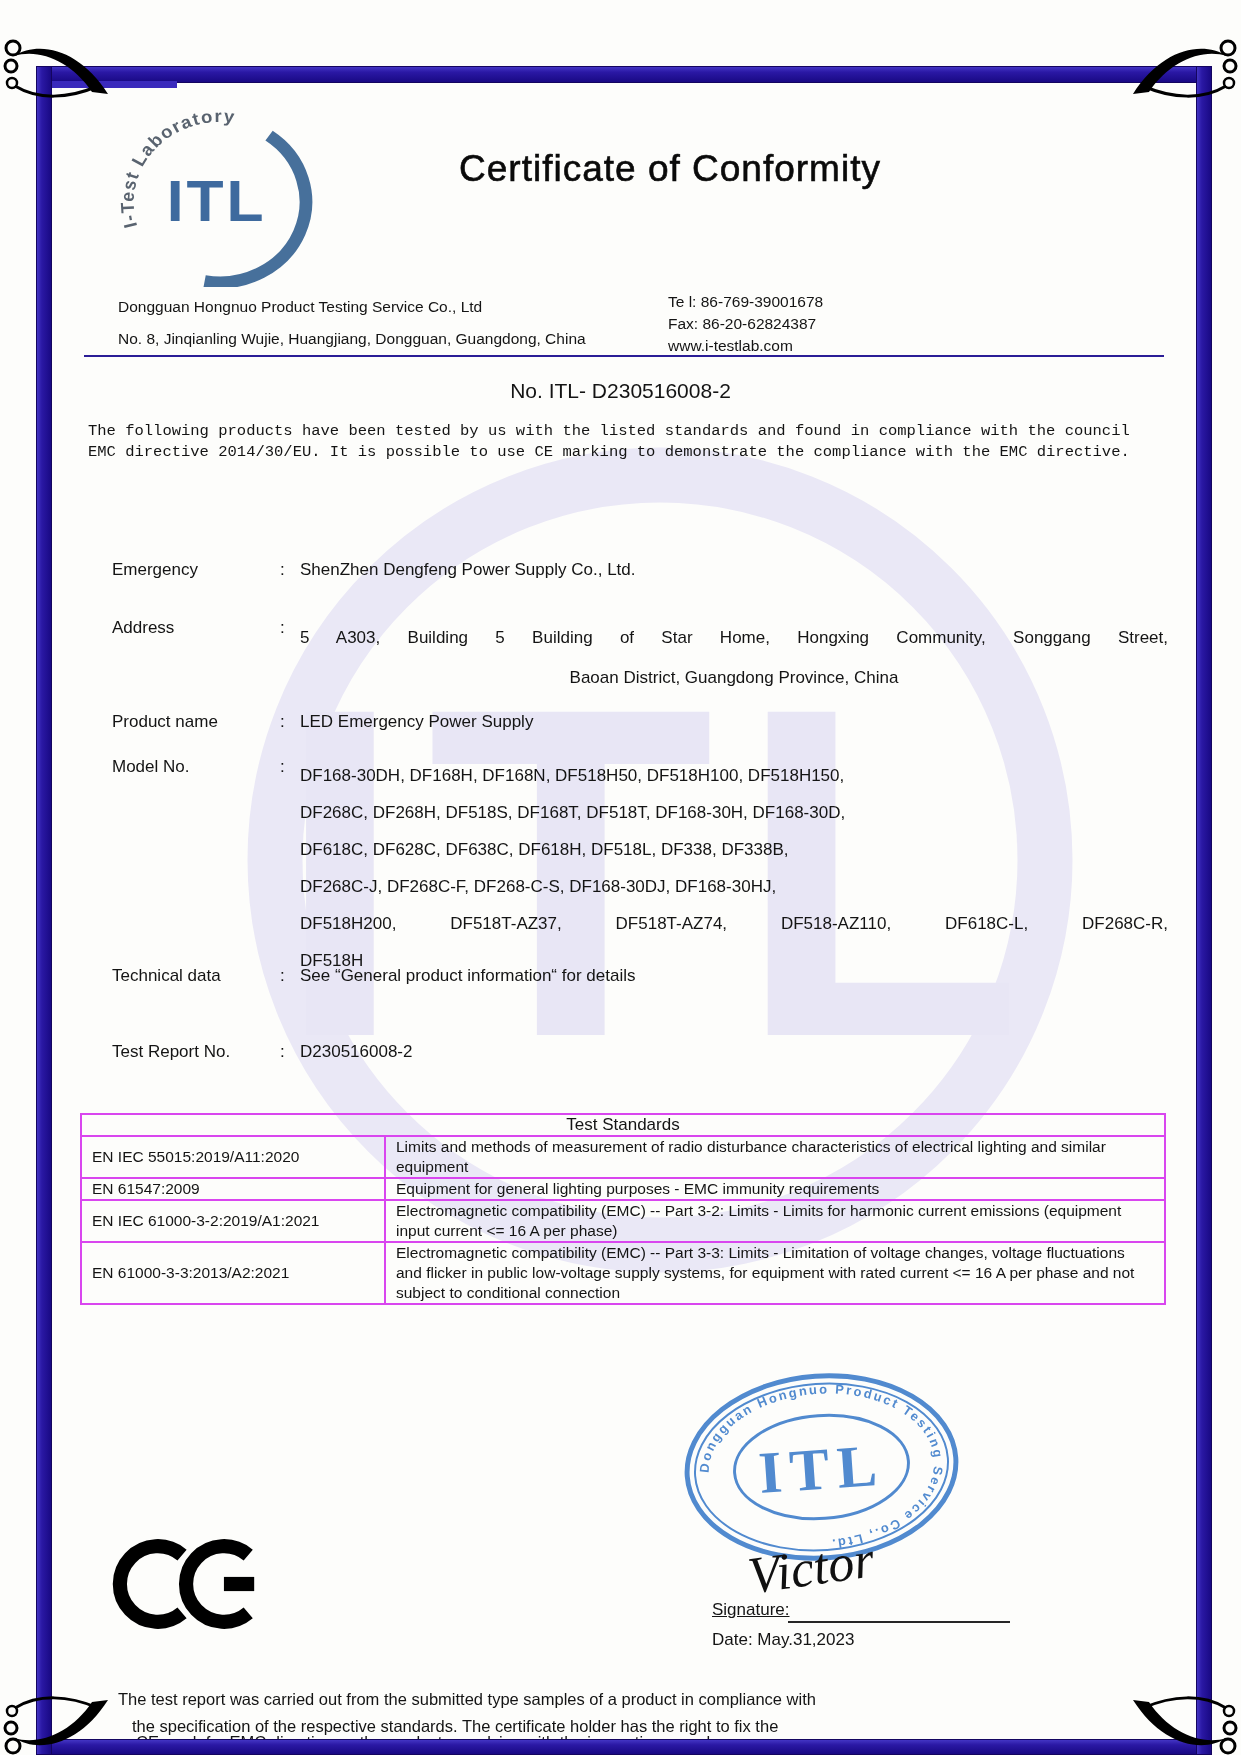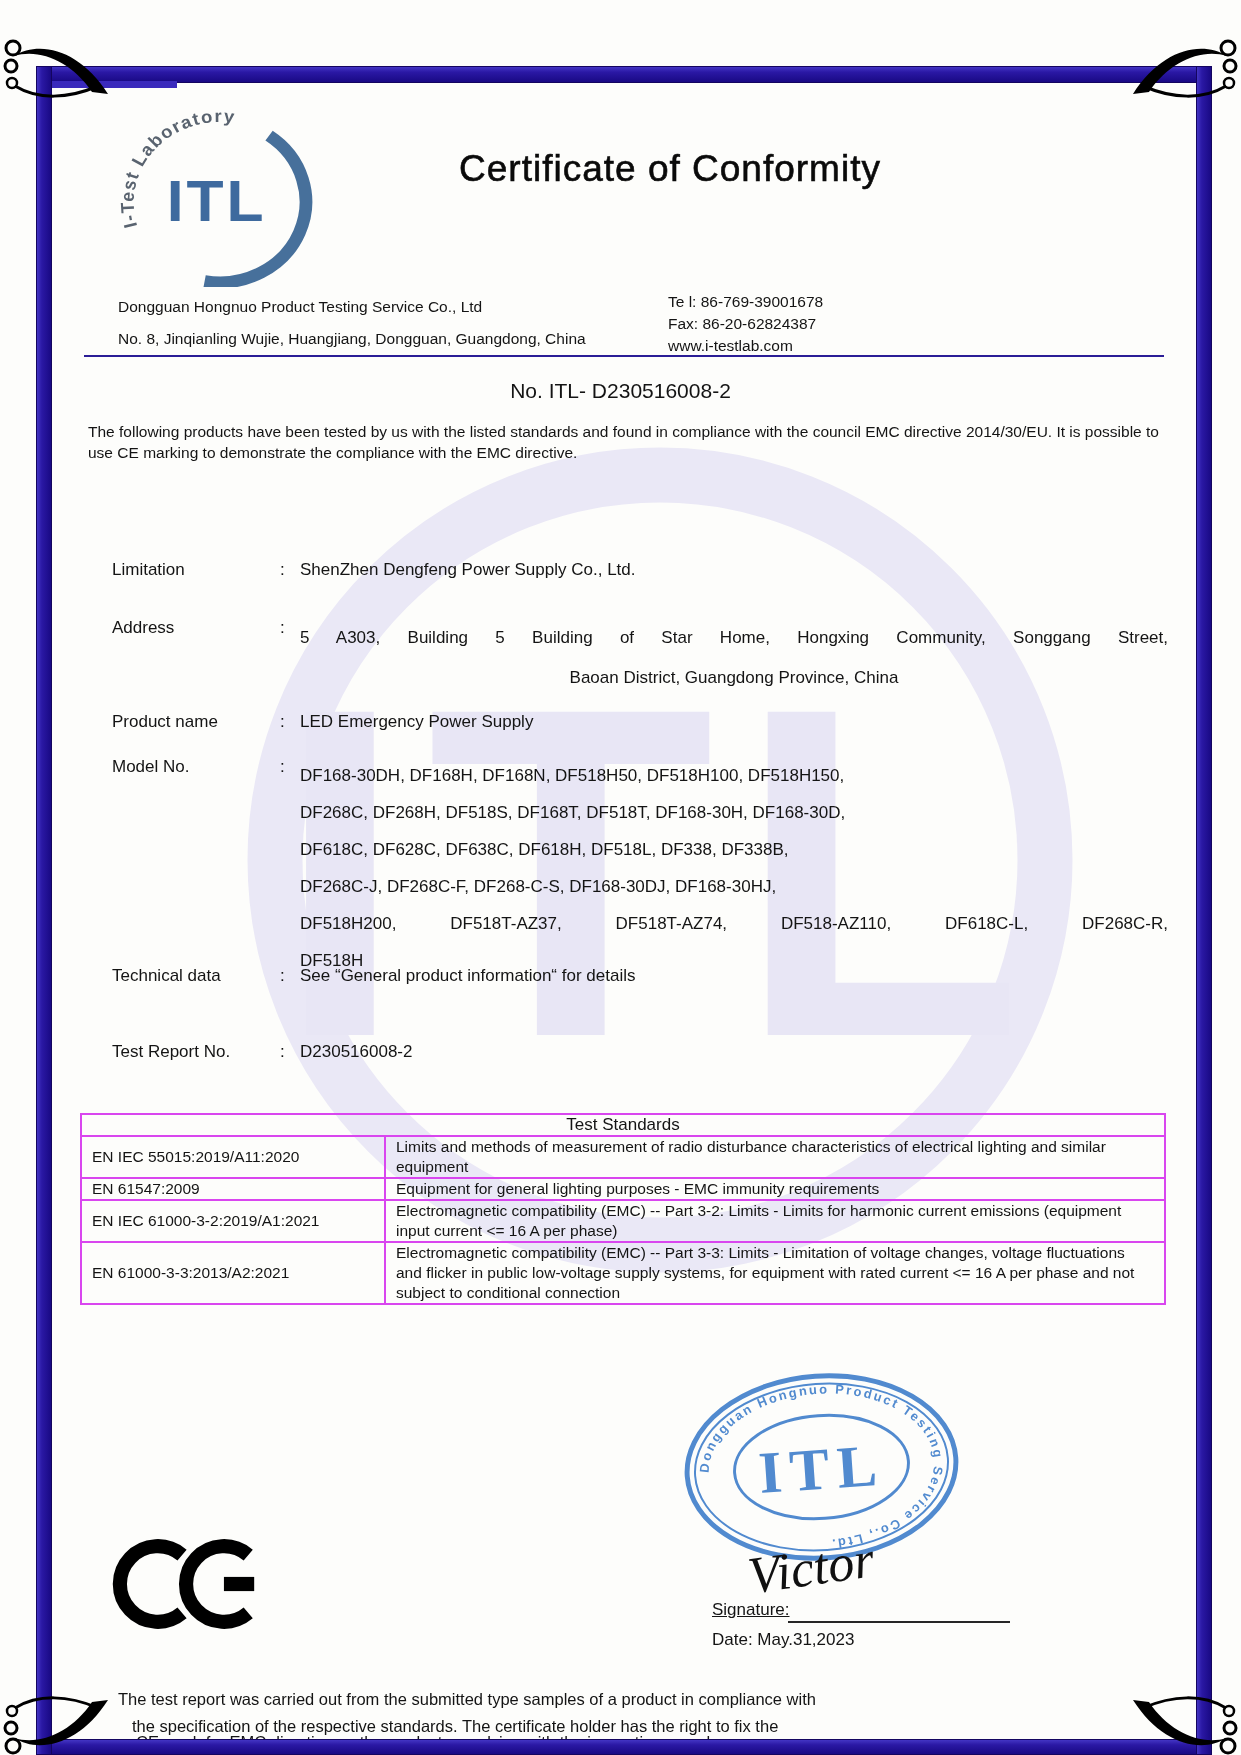--- a/index.html
+++ b/index.html
@@ -39,21 +39,21 @@
   .crescent{stroke:#47709b;stroke-width:13px;fill:none;}
   .doc-title{left:370px;top:148px;width:600px;text-align:center;font-size:37px;font-weight:normal;
              letter-spacing:1px;color:#0a0a0a;-webkit-text-stroke:0.6px #0a0a0a;}
 
   .issuer-name{left:118px;top:298px;font-size:15.5px;}
   .issuer-address{left:118px;top:330px;font-size:15.5px;}
   .contact{left:668px;top:291px;font-size:15.5px;line-height:22px;}
   .divider{left:84px;top:355px;width:1080px;height:2px;background:#2b1d96;}
 
   .cert-no{left:0;top:379px;width:1241px;text-align:center;font-size:21px;}
-  .intro{left:88px;top:421px;width:1078px;font-size:15.5px;line-height:21px;}
+  .intro{left:88px;top:421px;width:1078px;font-size:15.5px;line-height:21px;font-family:Liberation Mono, monospace;}
 
   
   .drow{position:absolute;left:112px;width:1056px;z-index:2;font-size:17px;}
   .dlabel{position:absolute;left:0;top:0;white-space:nowrap;}
   .dcolon{position:absolute;left:168px;top:0;}
   .dvalue{position:absolute;left:188px;top:0;width:868px;}
   .r-applicant{top:560px;} .r-address{top:618px;} .r-product{top:712px;}
   .r-model{top:757px;} .r-technical{top:966px;} .r-report{top:1042px;}
   .vline{line-height:40px;text-align:center;}
   .mline{line-height:37px;white-space:nowrap;}
@@ -141,21 +141,21 @@
     <div>Te l: 86-769-39001678</div>
     <div>Fax: 86-20-62824387</div>
     <div>www.i-testlab.com</div>
   </div>
   <div class="abs divider z2"></div>
 
   <div class="abs cert-no z2">No. ITL- D230516008-2</div>
   <div class="abs intro z2">The following products have been tested by us with the listed standards and found in compliance with the council EMC directive 2014/30/EU. It is possible to use CE marking to demonstrate the compliance with the EMC directive.</div>
 
   <div class="drow r-applicant">
-    <div class="dlabel">Limitation</div>
+    <div class="dlabel">Emergency</div>
     <div class="dcolon">:</div>
     <div class="dvalue">ShenZhen Dengfeng Power Supply Co., Ltd.</div>
   </div>
 
   <div class="drow r-address">
     <div class="dlabel">Address</div>
     <div class="dcolon">:</div>
     <div class="dvalue">
       <div class="vline jline">5 A303, Building 5 Building of Star Home, Hongxing Community, Songgang Street,</div>
       <div class="vline">Baoan District, Guangdong Province, China</div>

